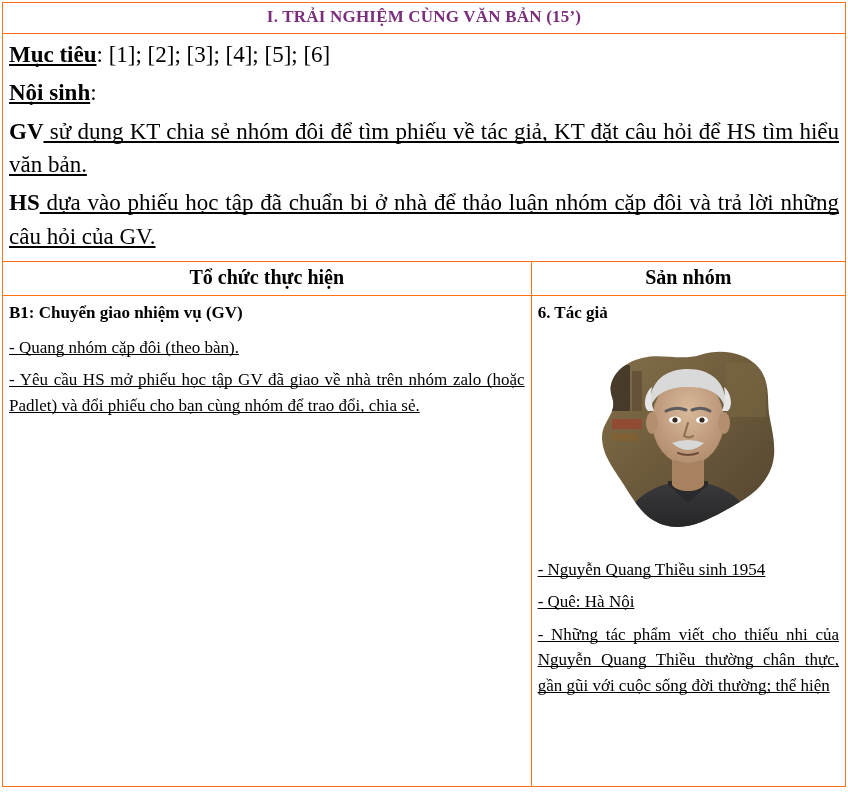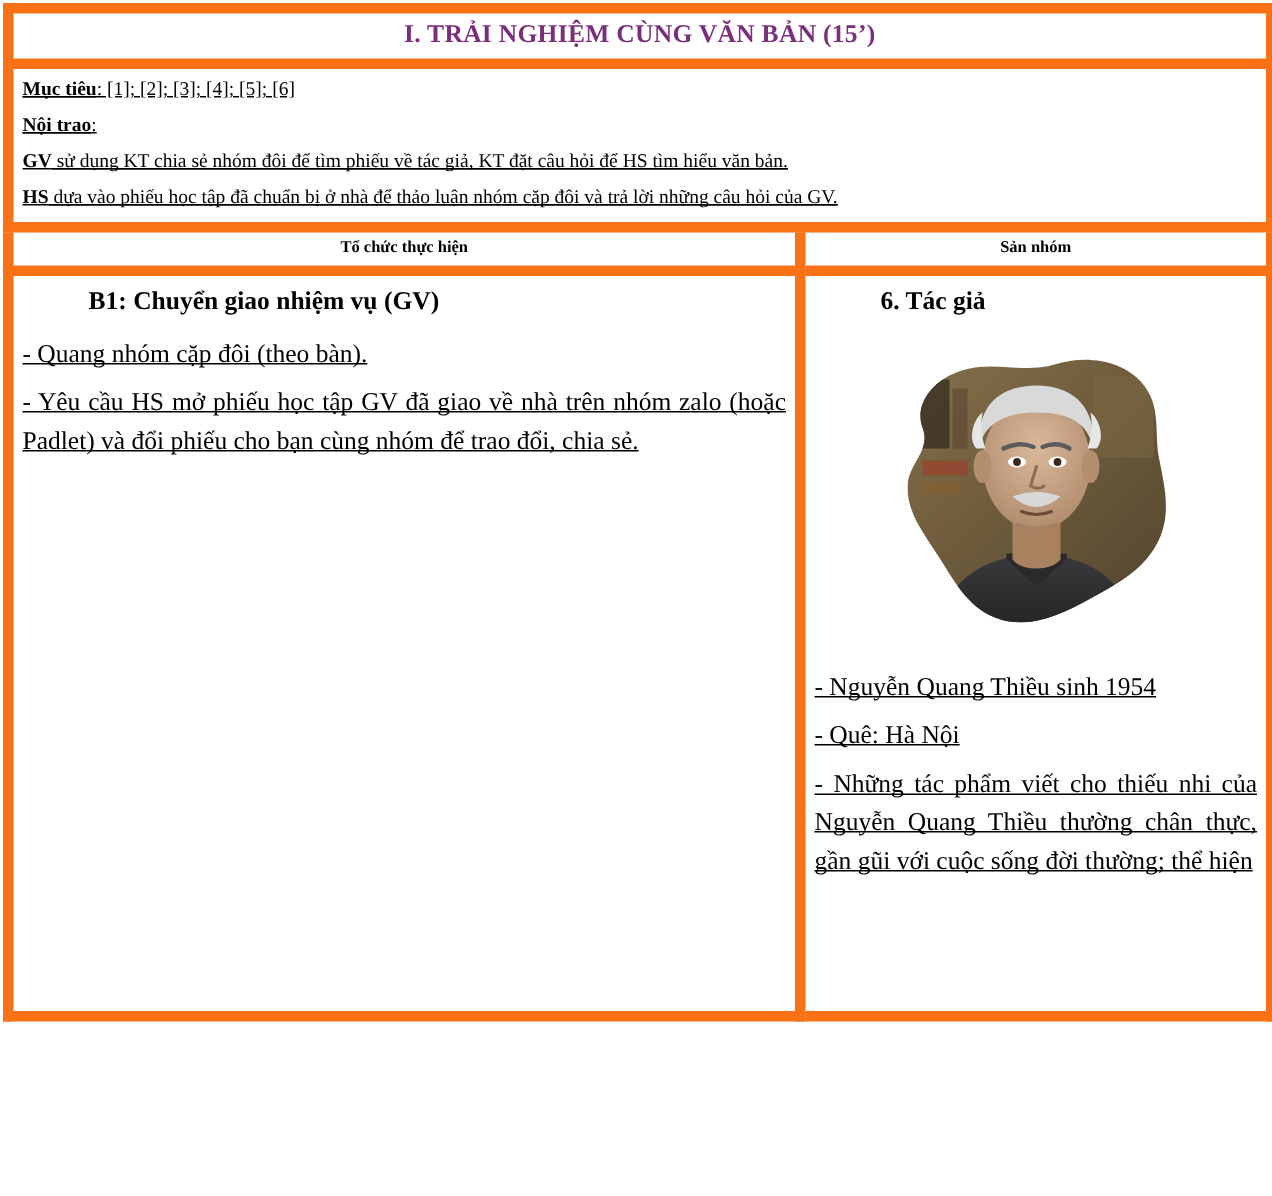--- a/index.html
+++ b/index.html
@@ -20,66 +20,64 @@
     height: 797px;
     box-sizing: border-box;
   }
   table.doc {
     width: 844px;
     margin: 2px 2px 0 2px;
     border-collapse: collapse;
     table-layout: fixed;
   }
   table.doc td {
-    border: 7px solid #f97316;
+    border: 1px solid #f97316;
     vertical-align: top;
     padding: 4px 6px 6px 6px;
   }
   .title-cell {
     text-align: center;
     padding: 3px 4px 4px 4px;
   }
   .title-text {
     font-weight: bold;
     font-size: 17px;
     color: #7B2E7B;
     letter-spacing: 0.2px;
   }
   .intro-cell {
-    font-size: 13px;
+    font-size: 23px;
     line-height: 1.45;
     padding: 5px 8px 8px 8px;
-    text-decoration: underline;
   }
   .intro-line {
     margin: 0 0 5px 0;
     text-align: justify;
   }
   .intro-line.last { margin-bottom: 2px; }
   .b { font-weight: bold; }
   .u { text-decoration: underline; text-decoration-skip-ink: none; }
   .hdr-cell {
     text-align: center;
     font-weight: bold;
-    font-size: 11px;
+    font-size: 20px;
     padding: 5px 4px 6px 4px;
   }
   .body-left, .body-right {
     font-size: 17px;
     line-height: 1.5;
   }
   .body-left { height: 480px; }
   .body-left p, .body-right p {
     margin: 0 0 7px 0;
     text-align: justify;
   }
   .body-left p.first, .body-right p.first {
     font-weight: bold;
     margin-bottom: 9px;
-    margin-left: 44px;
   }
   .just-block {
     text-align: justify;
     text-justify: inter-word;
   }
   .photo-wrap {
     width: 100%;
     display: flex;
     justify-content: center;
     align-items: center;
@@ -107,21 +105,21 @@
         <td class="title-cell" colspan="2">
           <span class="title-text" style="color: rgb(123, 46, 123);">I. TRẢI NGHIỆM CÙNG VĂN BẢN (15’)</span>
         </td>
       </tr>
       <tr>
         <td class="intro-cell" colspan="2">
           <p class="intro-line">
             <span class="b u">Mục tiêu</span><span>: [1]; [2]; [3]; [4]; [5]; [6]</span>
           </p>
           <p class="intro-line">
-            <span class="b u">Nội trao</span><span>:</span>
+            <span class="b u">Nội sinh</span><span>:</span>
           </p>
           <p class="intro-line just-block">
             <span class="b">GV</span><span class="u"> sử dụng KT chia sẻ nhóm đôi để tìm phiếu về tác giả, KT đặt câu hỏi để HS tìm hiểu văn bản.</span>
           </p>
           <p class="intro-line last just-block">
             <span class="b">HS</span><span class="u"> dựa vào phiếu học tập đã chuẩn bị ở nhà để thảo luận nhóm cặp đôi và trả lời những câu hỏi của GV.</span>
           </p>
         </td>
       </tr>
       <tr>

